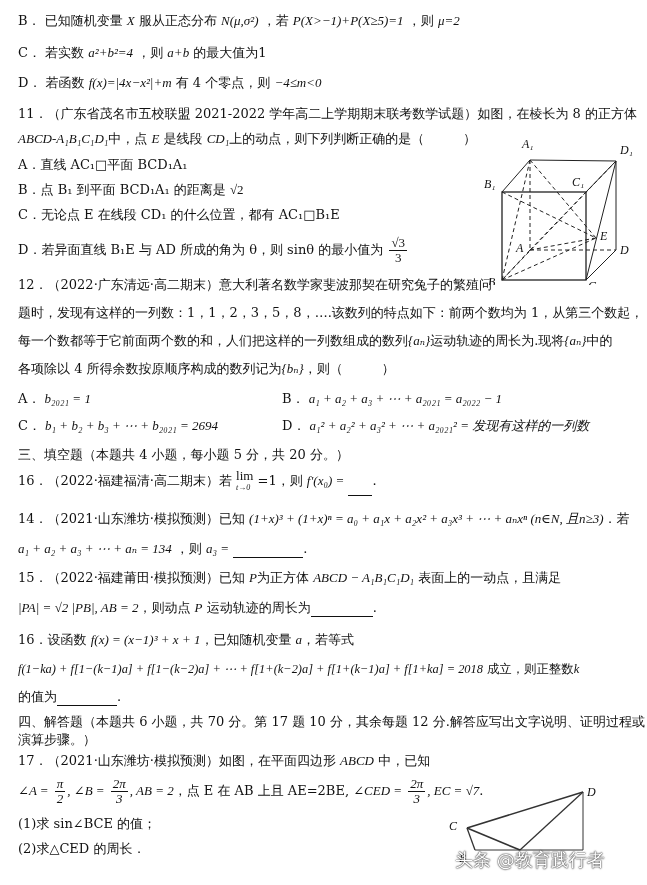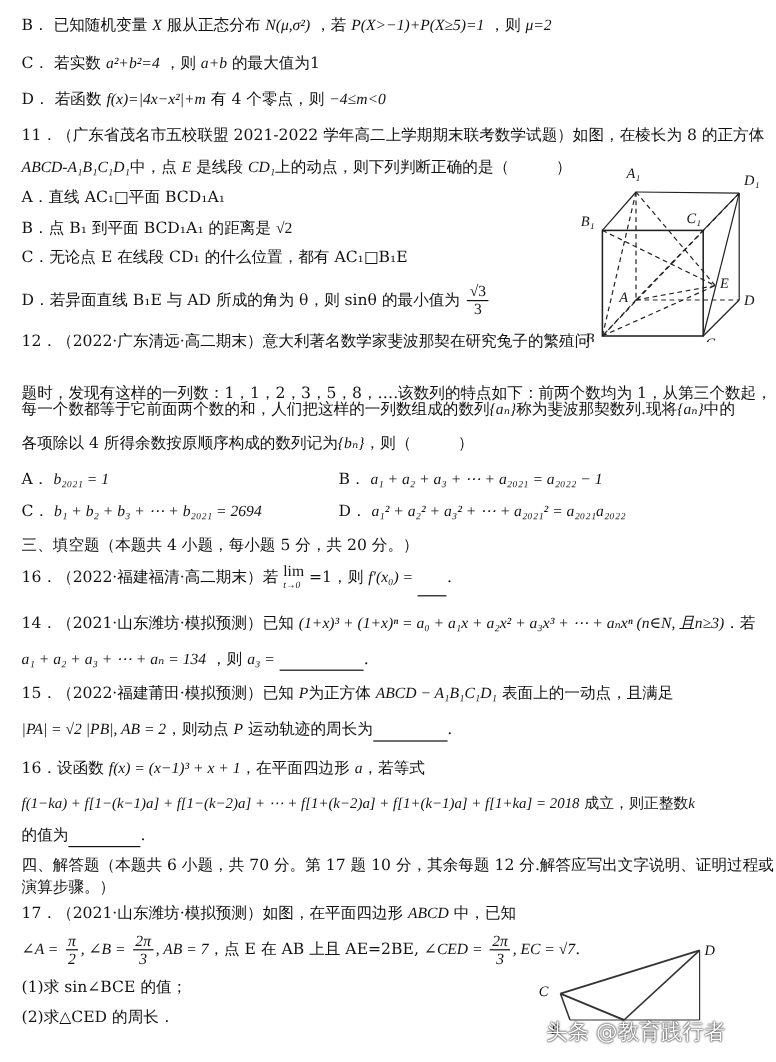--- a/index.html
+++ b/index.html
@@ -106,44 +106,44 @@
   <text x="36" y="122">A</text>
   <text x="120" y="110">E</text>
   <text x="140" y="124">D</text>
   <text x="8" y="156">B</text>
   <text x="108" y="160">C</text>
 </svg>
 
 <div class="line" style="top:276px">
   <span>12．</span><span>（2022·广东清远·高二期末）</span><span>意大利著名数学家斐波那契在研究兔子的繁殖问</span>
 </div>
-<div class="line" style="top:320px">
+<div class="line" style="top:304px">
   <span>题时，发现有这样的一列数：1，1，2，3，5，8，….该数列的特点如下：前两个数均为 1，从第三个数起，</span>
 </div>
 <div class="line" style="top:332px">
-  <span>每一个数都等于它前面两个数的和，人们把这样的一列数组成的数列</span><span class="m">{aₙ}</span><span>称为斐波那契数列.现将</span><span class="m">{aₙ}</span><span>中的</span>
+  <span>每一个数都等于它前面两个数的和，人们把这样的一列数组成的数列</span><span class="m">{aₙ}</span><span>运动轨迹的周长为.现将</span><span class="m">{aₙ}</span><span>中的</span>
 </div>
 <div class="line" style="top:360px">
   <span>各项除以 4 所得余数按原顺序构成的数列记为</span><span class="m">{bₙ}</span><span>，则（　　　）</span>
 </div>
 <div class="line" style="top:390px">
   <span>A．</span>
   <span class="m">b₂₀₂₁ = 1</span>
 </div>
 <div class="line" style="top:390px;left:282px">
   <span>B．</span>
   <span class="m">a₁ + a₂ + a₃ + ⋯ + a₂₀₂₁ = a₂₀₂₂ − 1</span>
 </div>
 <div class="line" style="top:417px">
   <span>C．</span>
   <span class="m">b₁ + b₂ + b₃ + ⋯ + b₂₀₂₁ = 2694</span>
 </div>
 <div class="line" style="top:417px;left:282px">
   <span>D．</span>
-  <span class="m">a₁² + a₂² + a₃² + ⋯ + a₂₀₂₁² = a₂₀₂₁a₂₀₂₂</span>
+  <span class="m">a₁² + a₂² + a₃² + ⋯ + a₂₀₂₁² = 发现有这样的一列数</span>
 </div>
 
 <div class="line b" style="top:446px">三、填空题（本题共 4 小题，每小题 5 分，共 20 分。）</div>
 
 <div class="line" style="top:466px;line-height:30px">
   <span>16．</span><span>（2022·福建福清·高二期末）</span><span>若</span>
   <span class="lim r"><span>lim</span><span class="sub m">t→0</span></span>
   <span>=1，则</span>
   <span class="m">f′(x₀) =</span>
   <span class="blank" style="width:24px"></span><span>.</span>
@@ -167,21 +167,21 @@
   <span>表面上的一动点，且满足</span>
 </div>
 <div class="line" style="top:599px">
   <span class="m">|PA| = √2 |PB|, AB = 2</span><span>，则动点</span>
   <span class="m">P</span>
   <span>运动轨迹的周长为</span><span class="blank" style="width:62px"></span><span>.</span>
 </div>
 
 <div class="line" style="top:631px">
   <span>16．</span><span>设函数</span>
-  <span class="m">f(x) = (x−1)³ + x + 1</span><span>，在平面四边形</span>
+  <span class="m">f(x) = (x−1)³ + x + 1</span><span>，已知随机变量</span>
   <span class="m">a</span><span>，若等式</span>
 </div>
 <div class="line" style="top:660px;font-size:12.4px">
   <span class="m">f(1−ka) + f[1−(k−1)a] + f[1−(k−2)a] + ⋯ + f[1+(k−2)a] + f[1+(k−1)a] + f[1+ka] = 2018</span>
   <span>成立，则正整数</span><span class="m">k</span>
 </div>
 <div class="line" style="top:688px">
   <span>的值为</span><span class="blank" style="width:60px"></span><span>.</span>
 </div>
 
@@ -189,21 +189,21 @@
 <div class="line b" style="top:731px">演算步骤。）</div>
 
 <div class="line" style="top:752px">
   <span>17．</span><span>（2021·山东潍坊·模拟预测）</span><span>如图，在平面四边形</span>
   <span class="m">ABCD</span>
   <span>中，已知</span>
 </div>
 <div class="line" style="top:775px;line-height:32px">
   <span class="m">∠A =</span>
   <span class="frac m"><span class="num">π</span><span>2</span></span><span class="m">, ∠B =</span>
-  <span class="frac m"><span class="num">2π</span><span>3</span></span><span class="m">, AB = 7</span><span>，点 E 在 AB 上且 AE=2BE,</span>
+  <span class="frac m"><span class="num">2π</span><span>3</span></span><span class="m">, AB = 2</span><span>，点 E 在 AB 上且 AE=2BE,</span>
   <span class="m">∠CED =</span>
   <span class="frac m"><span class="num">2π</span><span>3</span></span><span class="m">, EC = √7</span><span>.</span>
 </div>
 <div class="line" style="top:815px">(1)求 sin∠BCE 的值；</div>
 <div class="line" style="top:840px">(2)求△CED 的周长．</div>
 
 <svg style="position:absolute;left:445px;top:780px" width="180" height="100" viewBox="0 0 180 100">
   <g stroke="#333" fill="none">
     <line x1="22" y1="48" x2="138" y2="12" stroke-width="1.6"></line>
     <line x1="22" y1="48" x2="75" y2="70" stroke-width="1.6"></line>

